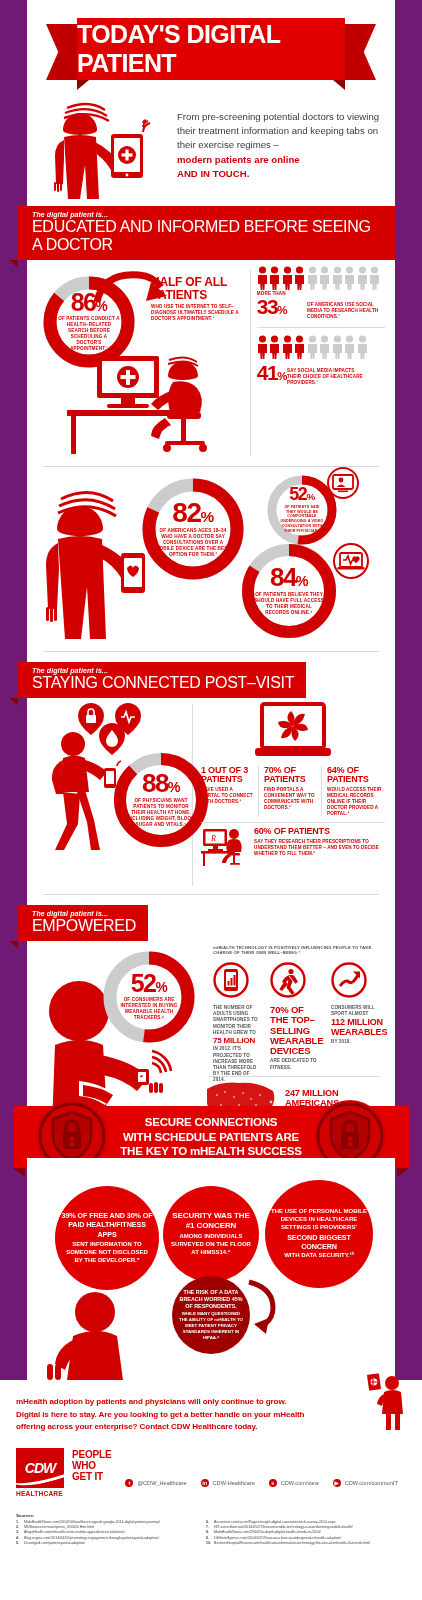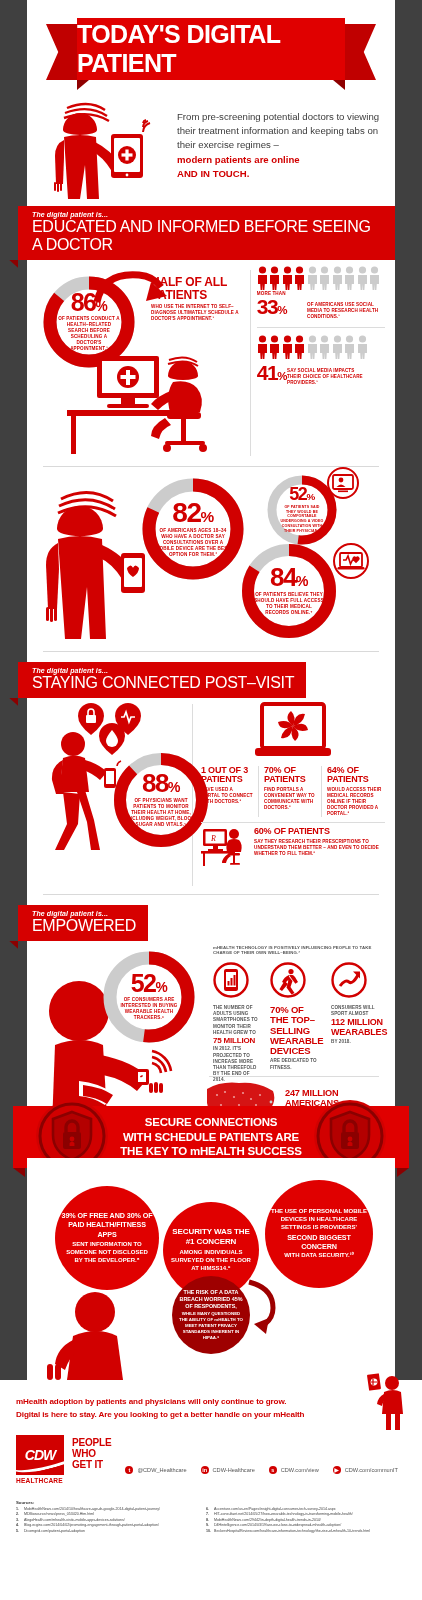--- a/index.html
+++ b/index.html
@@ -2,21 +2,21 @@
 <html><head>
 <meta charset="utf-8">
 <style>
   * { box-sizing: border-box; margin: 0; padding: 0; }
   body {
     width: 422px; height: 1600px;
     background: #eeeeee;
     font-family: "Liberation Sans", sans-serif;
     overflow: hidden;
   }
-  .page { width: 422px; height: 1600px; position: relative; background: #404040; }
+  .page { width: 422px; height: 1600px; position: relative; background: #701a75; }
   .sheet { position: absolute; left: 27px; top: 0; width: 368px; background: #ffffff; }
 
   
   .ribbon-wrap { position: relative; height: 72px; margin-top: 18px; }
   .ribbon-tail-l, .ribbon-tail-r {
     position: absolute; top: 6px; width: 36px; height: 56px; background: #c00000;
   }
   .ribbon-tail-l { left: 19px; clip-path: polygon(0 0, 100% 0, 100% 100%, 0 100%, 34% 50%); }
   .ribbon-tail-r { right: 19px; clip-path: polygon(0 0, 100% 0, 66% 50%, 100% 100%, 0 100%); }
   .ribbon-fold-l, .ribbon-fold-r {
@@ -754,21 +754,21 @@
     </svg>
   </div>
 </div>
 
 <div style="position:absolute;left:27px;top:1158px;width:368px;height:222px;background:#fff;">
   <div class="bubble" style="left:28px;top:28px;width:104px;height:104px;">
     <div class="bub-strong" style="width:92px;">39% OF FREE AND 30% OF PAID HEALTH/FITNESS APPS</div>
     <div class="bub-sub" style="width:90px;margin-top:2px;">SENT INFORMATION TO SOMEONE NOT DISCLOSED BY THE DEVELOPER.⁸</div>
   </div>
 
-  <div class="bubble" style="left:136px;top:44px;width:96px;height:96px;">
+  <div class="bubble" style="left:136px;top:28px;width:96px;height:96px;">
     <div class="bub-strong" style="width:80px;font-size:8px;">SECURITY WAS THE #1 CONCERN</div>
     <div class="bub-sub" style="width:80px;margin-top:2px;">AMONG INDIVIDUALS SURVEYED ON THE FLOOR AT HIMSS14.⁹</div>
   </div>
 
   <div class="bubble bub-dark" style="left:145px;top:118px;width:78px;height:78px;z-index:3;">
     <div class="bub-sub" style="width:68px;font-weight:bold;font-size:5.4px;">THE RISK OF A DATA BREACH WORRIED 45% OF RESPONDENTS,</div>
     <div style="width:68px;font-size:4.4px;line-height:1.35;font-weight:bold;margin-top:1px;">WHILE MANY QUESTIONED THE ABILITY OF mHEALTH TO MEET PATIENT PRIVACY STANDARDS INHERENT IN HIPAA.⁹</div>
   </div>
   <svg width="40" height="60" viewBox="0 0 40 60" style="position:absolute;left:216px;top:120px;z-index:2;">
     <path d="M6 4 q24 6 24 26 q0 10 -8 16" fill="none" stroke="#9e0000" stroke-width="5"></path>
@@ -790,20 +790,21 @@
       <rect x="12" y="74" width="6" height="16" rx="3"></rect>
     </g>
   </svg>
 </div>
 
 <div style="position:absolute;left:0;top:1380px;width:422px;height:220px;background:#fff;">
   <div class="footer">
     <div class="foot-copy" style="width:320px;">
       <div>mHealth adoption by patients and physicians will only continue to grow.</div>
       <div>Digital is here to stay. Are you looking to get a better handle on your mHealth</div>
+      <div>offering across your enterprise? Contact CDW Healthcare today.</div>
     </div>
 
     <svg width="46" height="58" viewBox="0 0 46 58" style="position:absolute;right:14px;top:-8px;">
       <g fill="#d10000">
         <circle cx="30" cy="11" r="7"></circle>
         <path d="M22 20 q9 -4 17 0 l2 22 h-21z"></path>
         <path d="M22 22 q-6 3 -7 10 l5 2 q1 -5 4 -7z"></path>
         <rect x="24" y="42" width="5" height="16"></rect>
         <rect x="33" y="42" width="5" height="16"></rect>
         <rect x="6" y="2" width="12" height="16" rx="1" transform="rotate(-8 12 10)"></rect>

